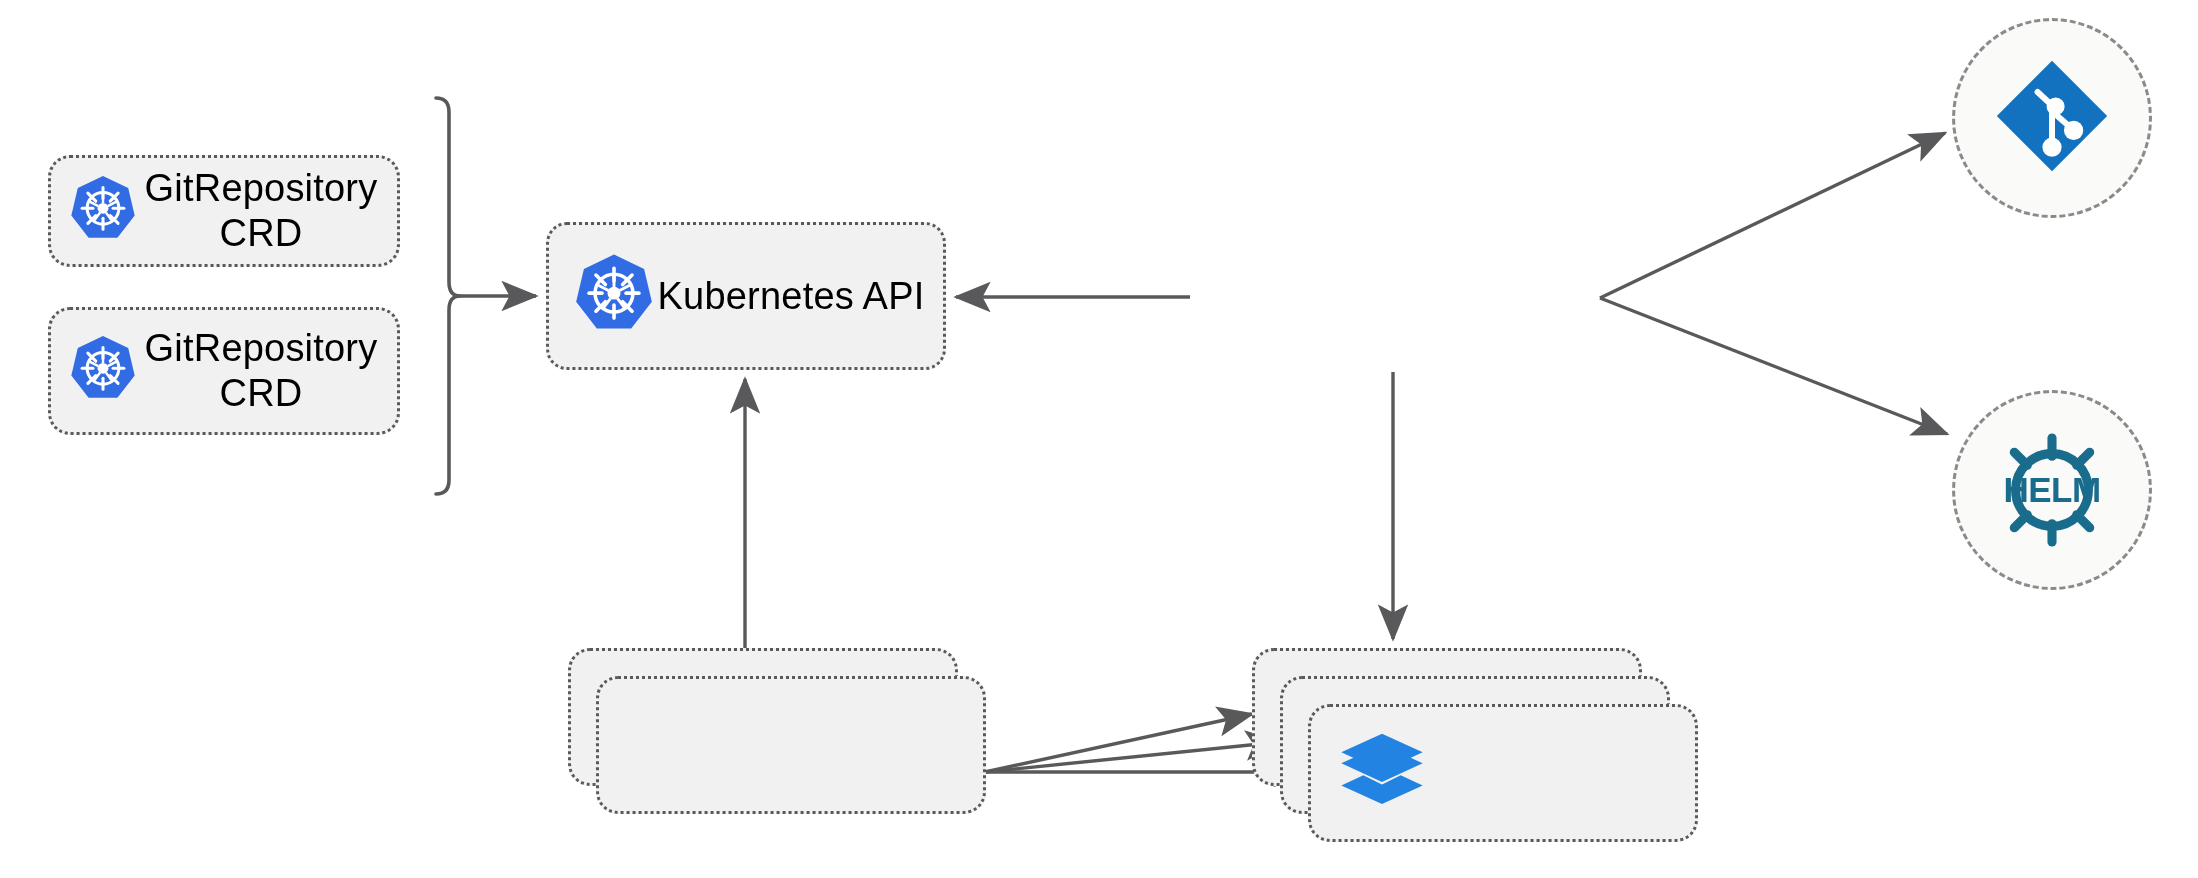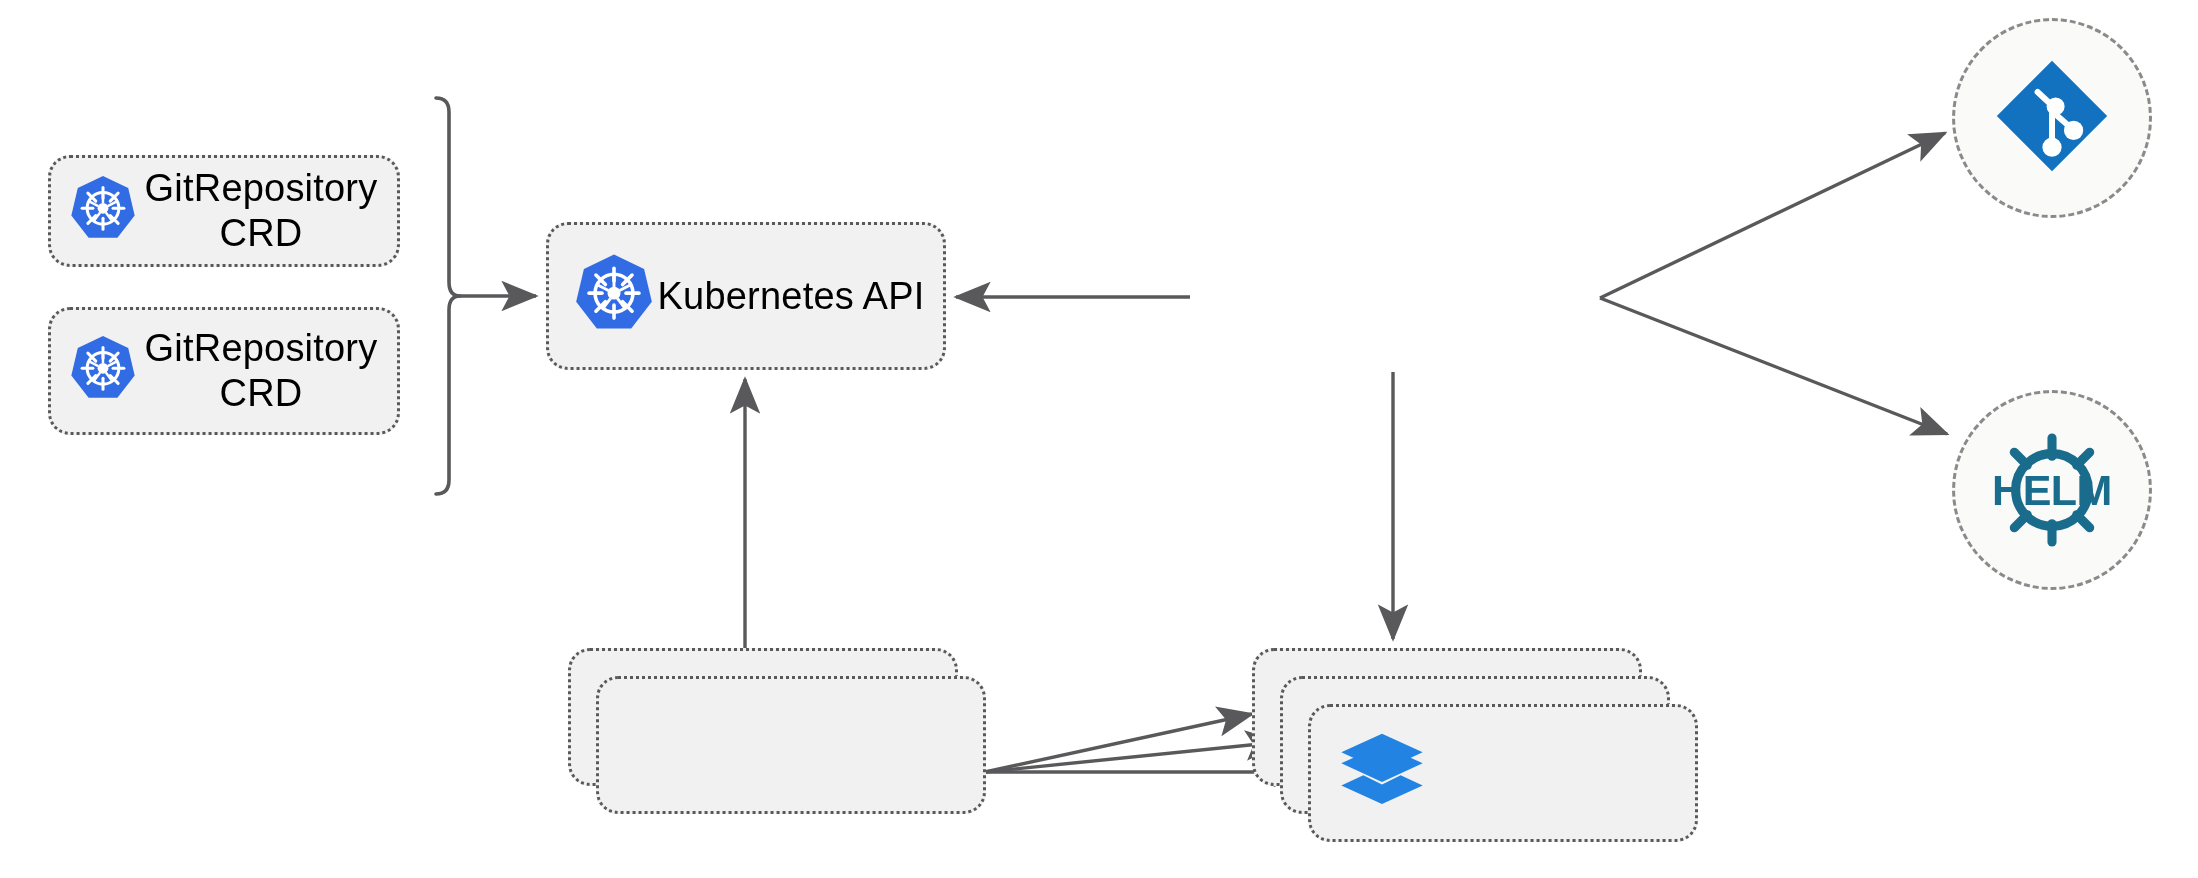--- a/index.html
+++ b/index.html
@@ -130,21 +130,21 @@
           <line x1="54" y1="55" x2="63" y2="67"></line>
           <line x1="46" y1="55" x2="37" y2="67"></line>
           <line x1="43.5" y1="46" x2="30" y2="39"></line>
         </g>
       </svg>
     </span>
     <span class="label">GitRepository
 CRD</span>
   </div>
 
-  <div class="node" style="left:546px;top:222px;width:400px;height:148px;padding:0 18px 0 22px;">
+  <div class="node" style="left:546px;top:222px;width:400px;height:148px;padding:0 18px 0 22px;border-radius:21px;">
     <span class="icon">
       <svg width="86" height="86" viewBox="0 0 100 100">
         <polygon points="50,4 85,21 94,59 70,90 30,90 6,59 15,21" fill="#326CE5"></polygon>
         <g fill="none" stroke="#ffffff" stroke-width="4.2" stroke-linecap="round">
           <circle cx="50" cy="49" r="22"></circle>
           <circle cx="50" cy="49" r="7.5" fill="#ffffff" stroke="none"></circle>
           <line x1="50" y1="20" x2="50" y2="35"></line>
           <line x1="50" y1="63" x2="50" y2="78"></line>
           <line x1="21" y1="49" x2="36" y2="49"></line>
           <line x1="64" y1="49" x2="79" y2="49"></line>
@@ -204,18 +204,18 @@
           <circle cx="50" cy="50" r="28"></circle>
           <line x1="50" y1="10" x2="50" y2="24"></line>
           <line x1="50" y1="76" x2="50" y2="90"></line>
           <line x1="21" y1="21" x2="31" y2="31"></line>
           <line x1="69" y1="69" x2="79" y2="79"></line>
           <line x1="79" y1="21" x2="69" y2="31"></line>
           <line x1="31" y1="69" x2="21" y2="79"></line>
         </g>
       </svg>
       <span style="position:absolute;left:0;top:0;width:130px;height:130px;display:flex;align-items:center;justify-content:center;
-                   color:#1A6C8C;font-size:43px;font-weight:bold;letter-spacing:-0.5px;
+                   color:#1A6C8C;font-size:35px;font-weight:bold;letter-spacing:-0.5px;
                    font-family:'Liberation Sans','DejaVu Sans',sans-serif;">HELM</span>
     </span>
   </div>
 
 </div>
 
 </body></html>

